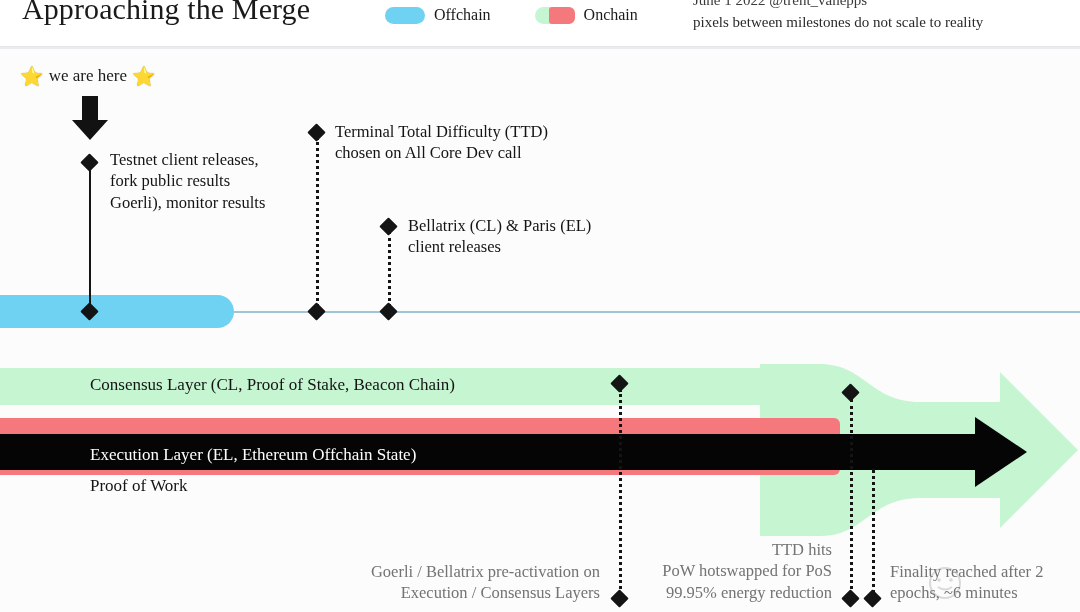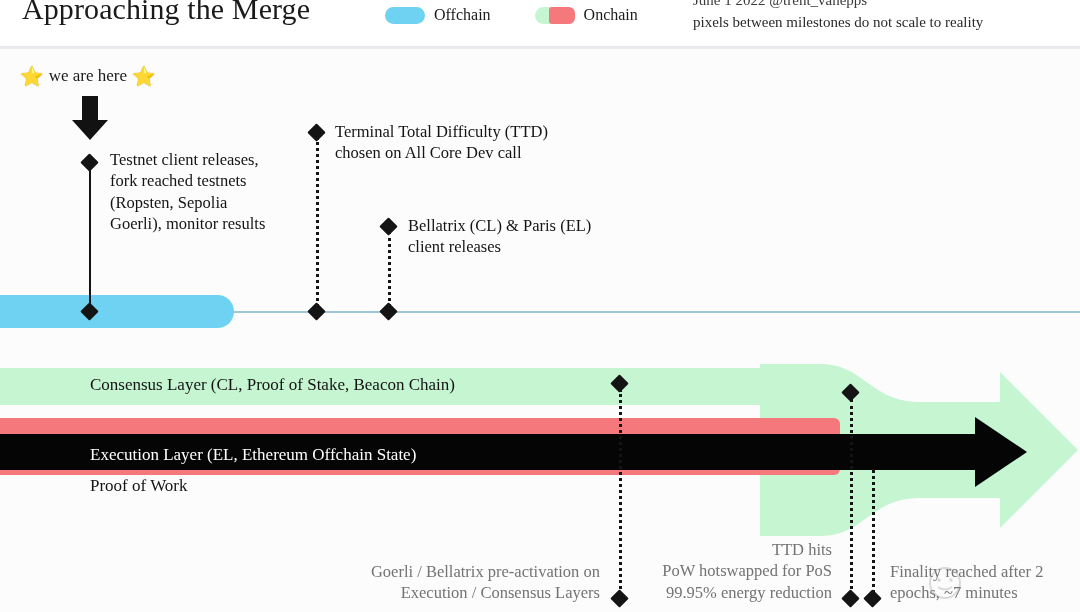--- a/index.html
+++ b/index.html
@@ -137,22 +137,21 @@
     </svg>
 
     <div class="axis"></div>
     <div class="offbar"></div>
 
     <div class="solid" style="left:89px;top:114px;height:150px;"></div>
     <div class="dia" style="left:83px;top:107px;"></div>
     <div class="dia" style="left:83px;top:256px;"></div>
     <div class="ms" style="left:110px;top:100px;">
       <div>Testnet client releases,</div>
-      <div>fork reached testnets</div>
-      <div>(Ropsten, Sepolia</div>
+      <div>fork public results</div>
       <div>Goerli), monitor results</div>
     </div>
 
     <div class="dotted" style="left:316px;top:88px;height:176px;"></div>
     <div class="dia" style="left:310px;top:77px;"></div>
     <div class="dia" style="left:310px;top:256px;"></div>
     <div class="ms" style="left:335px;top:72px;">
       <div>Terminal Total Difficulty (TTD)</div>
       <div>chosen on All Core Dev call</div>
     </div>
@@ -195,21 +194,21 @@
     <div class="bl right" style="left:570px;top:490px;width:262px;">
       <div>TTD hits</div>
       <div>PoW hotswapped for PoS</div>
       <div>99.95% energy reduction</div>
     </div>
 
     <div class="dotted" style="left:872px;top:420px;height:132px;"></div>
     <div class="dia" style="left:866px;top:543px;"></div>
     <div class="bl" style="left:890px;top:512px;">
       <div>Finality reached after 2</div>
-      <div>epochs, ~7 minutes</div>
+      <div>epochs, ~6 minutes</div>
     </div>
 
   </div>
 
   <div class="watermark">
     <svg width="34" height="34" viewBox="0 0 34 34">
       <circle cx="17" cy="17" r="15" fill="none" stroke="#8a8a8a" stroke-width="2"></circle>
       <circle cx="11" cy="14" r="1.8" fill="#8a8a8a"></circle>
       <circle cx="23" cy="14" r="1.8" fill="#8a8a8a"></circle>
       <path d="M10,21 Q17,26 24,21" fill="none" stroke="#8a8a8a" stroke-width="2"></path>

